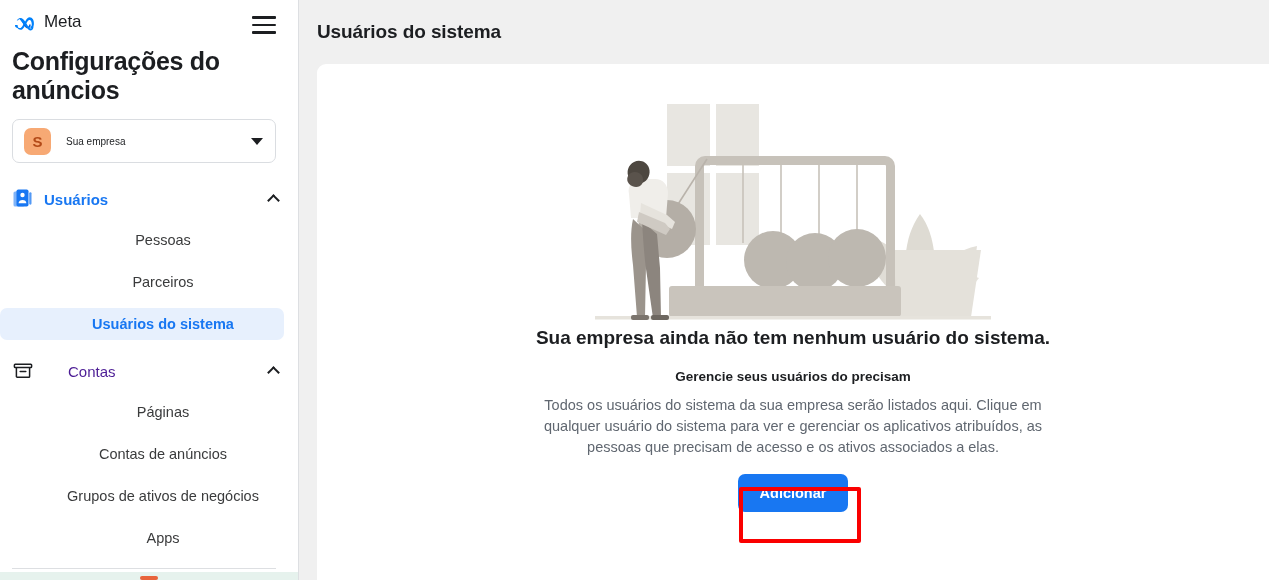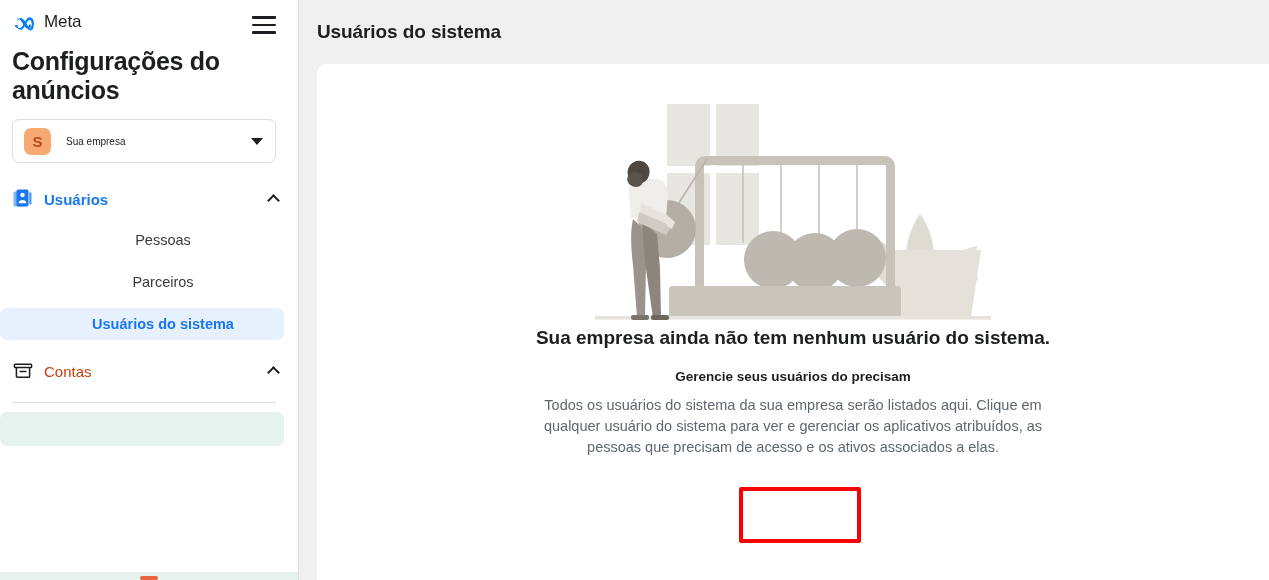--- a/index.html
+++ b/index.html
@@ -129,21 +129,21 @@
     display: flex; align-items: center; justify-content: center;
     margin-right: 10px;
   }
   .nav-group-head .glabel {
     font-size: 15px;
     font-weight: bold;
     flex: 1;
     white-space: nowrap;
   }
   .nav-group-head.active .glabel { color: #1877f2; }
-  .nav-group-head.plain .glabel { color: #c2410c; font-weight: normal; font-size: 15px; }
+  .nav-group-head.plain .glabel { color: #4c1d95; font-weight: normal; font-size: 15px; margin-left: 24px; }
   .chev-up {
     width: 9px; height: 9px;
     border-left: 2px solid #1c1e21;
     border-top: 2px solid #1c1e21;
     transform: rotate(45deg);
     margin-top: 3px;
     flex: 0 0 auto;
   }
 
   .nav-sub { padding: 0; }
@@ -351,20 +351,38 @@
         <span class="gicon">
           <svg width="20" height="20" viewBox="0 0 20 20">
             <rect x="1.4" y="3.2" width="17.2" height="3.3" rx="0.8" fill="none" stroke="#1c1e21" stroke-width="1.5"></rect>
             <path d="M3.4 6.8v8.6a.8.8 0 0 0 .8.8h11.6a.8.8 0 0 0 .8-.8V6.8" fill="none" stroke="#1c1e21" stroke-width="1.5"></path>
             <line x1="7.2" y1="10.4" x2="12.8" y2="10.4" stroke="#1c1e21" stroke-width="1.5" stroke-linecap="round"></line>
           </svg>
         </span>
         <span class="glabel">Contas</span>
         <span class="chev-up"></span>
       </div>
+      <div class="nav-sub">
+        <div class="nav-gap-sm"></div>
+        <div class="nav-item">
+          <span>Páginas</span>
+        </div>
+        <div class="nav-gap-sm"></div>
+        <div class="nav-item">
+          <span>Contas de anúncios</span>
+        </div>
+        <div class="nav-gap-sm"></div>
+        <div class="nav-item">
+          <span>Grupos de ativos de negócios</span>
+        </div>
+        <div class="nav-gap-sm"></div>
+        <div class="nav-item">
+          <span>Apps</span>
+        </div>
+      </div>
 
       <div class="sb-divider"></div>
 
       <div class="help-item">
         
         
       </div>
     </nav>
 
     <div class="sb-bottom-sliver"></div>
@@ -419,18 +437,19 @@
           <path d="M34 106c-2-8 4-15 12-15h14c8 0 13 6 13 14l-2 25H36z" fill="#f0eeea"></path>
           <path d="M46 115l26 12 8 7-3 7-32-14z" fill="#e6e3dd"></path>
           <path d="M44 124l26 11 5 6-4 6-29-13z" fill="#cfcac3"></path>
           <path d="M34 90c-3-6-1-13 5-16 6-3 13 0 15 6 2 6-1 13-7 15-5 2-11 0-13-5z" fill="#4d4740"></path>
           <path d="M37 98c-4-2-6-6-4-10 2-4 7-5 11-3 4 2 5 7 3 11-2 3-6 4-10 2z" fill="#5a534c"></path>
         </svg>
 
         <div class="empty-head">Sua empresa ainda não tem nenhum usuário do sistema.</div>
         <div class="empty-sub">Gerencie seus usuários do precisam</div>
         <div class="empty-body">Todos os usuários do sistema da sua empresa serão listados aqui. Clique em qualquer usuário do sistema para ver e gerenciar os aplicativos atribuídos, as pessoas que precisam de acesso e os ativos associados a elas.</div>
+        <button class="add-btn">Adicionar</button>
       </div>
     </div>
   </section>
 
   <div class="annot-box"></div>
 </div>
 
 </body></html>

